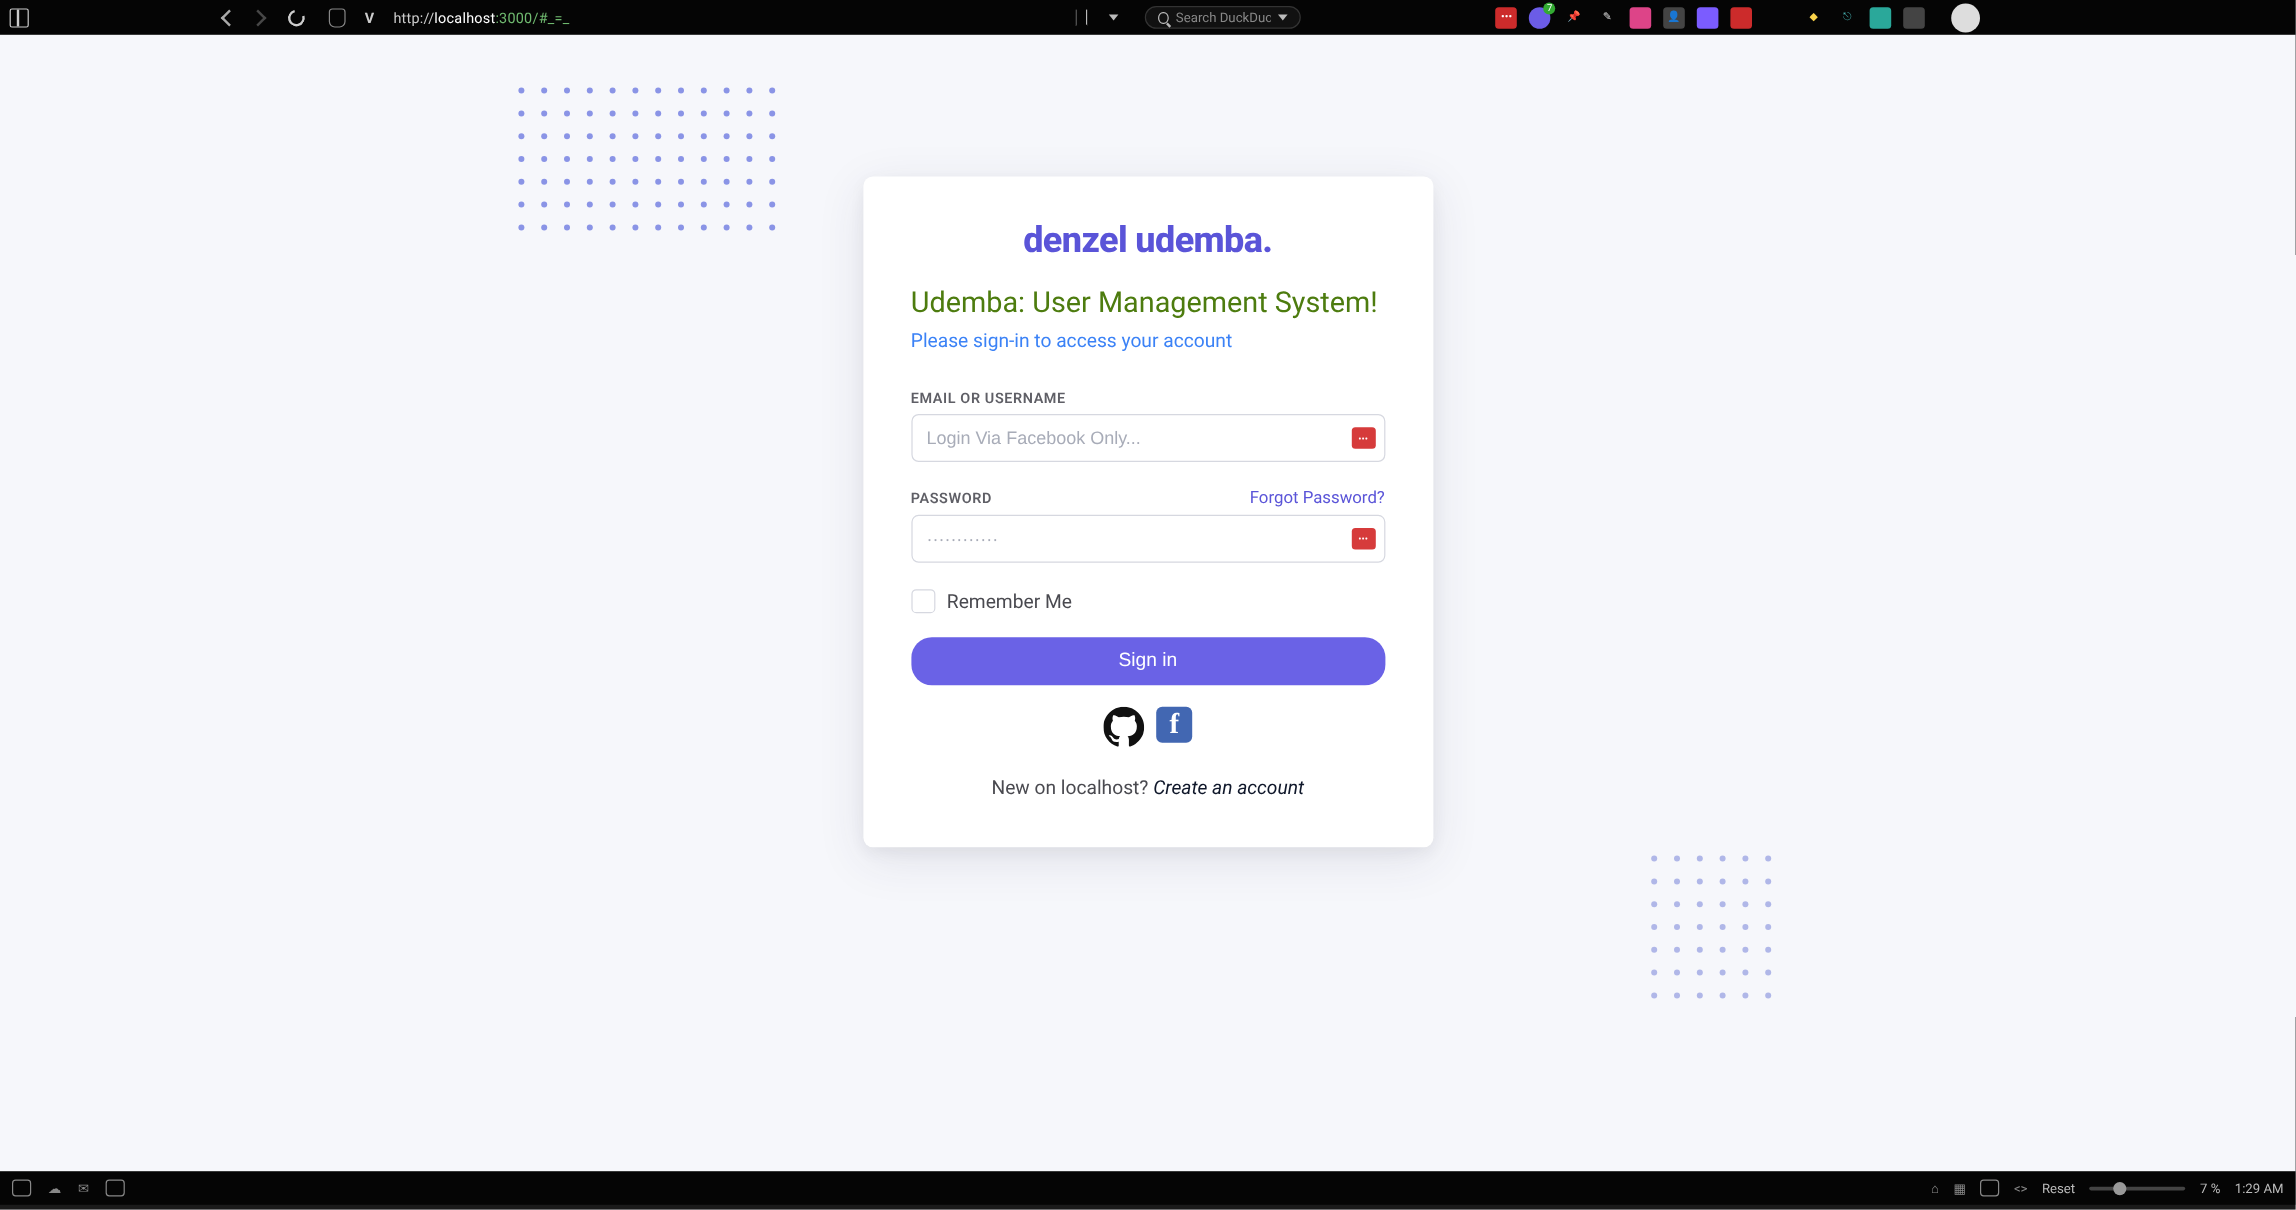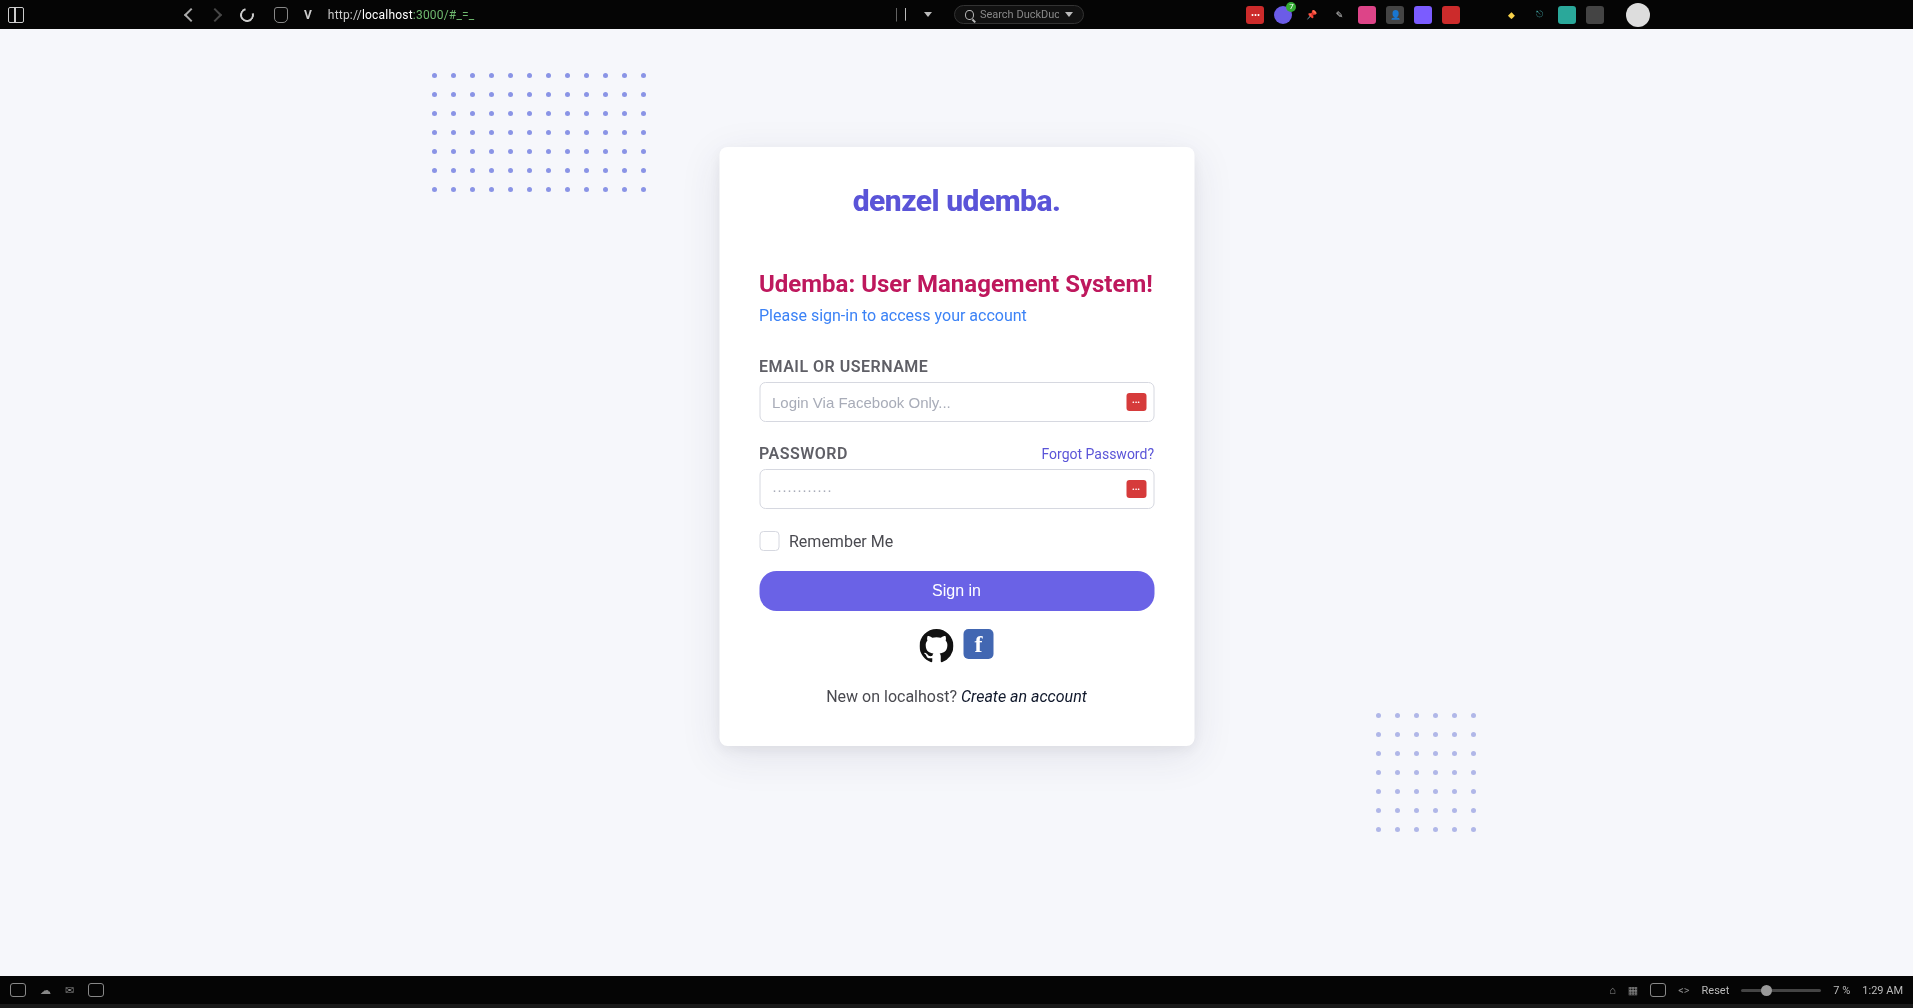--- a/index.html
+++ b/index.html
@@ -109,39 +109,39 @@
   border-radius: 8px;
   box-shadow: 0 10px 40px rgba(50,50,90,0.1), 0 4px 12px rgba(0,0,0,0.05);
   padding: 36px 40px 40px;
 }
 .logo {
   text-align: center;
   font-size: 30px;
   font-weight: 800;
   color: #5a54d8;
   letter-spacing: -0.5px;
-  margin-bottom: 52px;
+  margin-bottom: 20px;
 }
 .title {
   font-size: 24px;
-  font-weight: 700;
-  color: #be185d;
+  font-weight: 400;
+  color: #4d7c0f;
   margin-bottom: 8px;
 }
 .subtitle {
   color: #3b82f6;
   font-size: 16px;
   margin-bottom: 32px;
 }
 .label-row {
   display: flex; justify-content: space-between; align-items: center;
   margin-bottom: 6px;
 }
 .label {
-  font-size: 16px;
+  font-size: 12px;
   font-weight: 600;
   letter-spacing: 0.5px;
   color: #5f5f66;
 }
 .forgot {
   color: #5a54d8; font-size: 14px; text-decoration: none;
 }
 .input-wrap { position: relative; margin-bottom: 22px;}
 .input {
   width: 100%;

